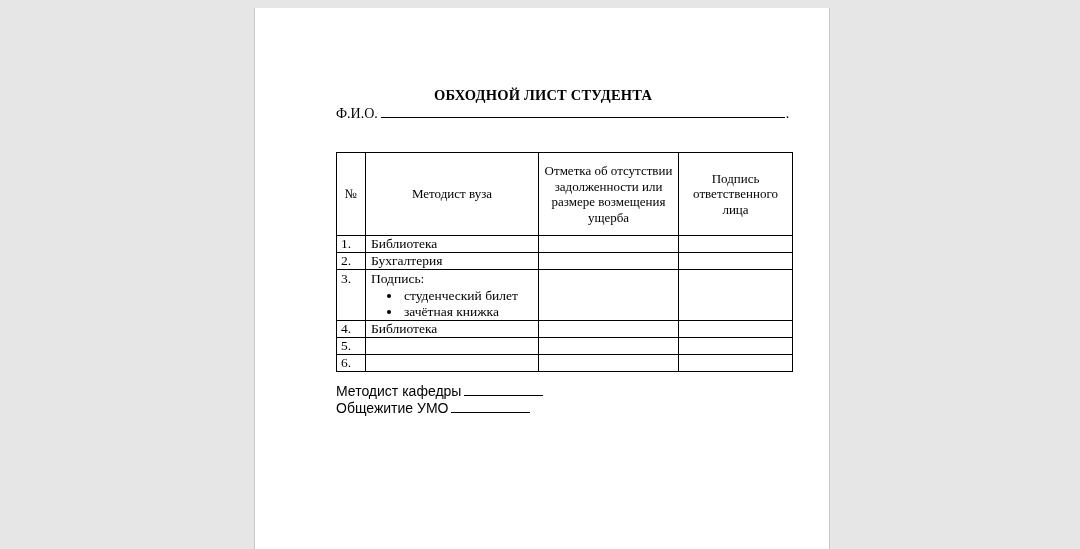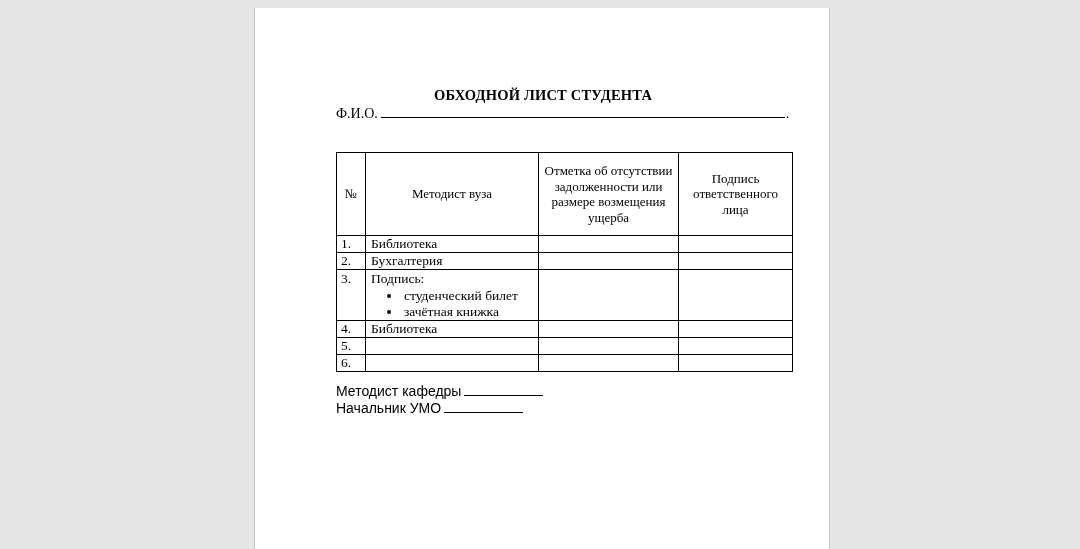--- a/index.html
+++ b/index.html
@@ -198,17 +198,17 @@
           <td class="mark"></td>
           <td class="sign"></td>
         </tr>
       </tbody>
     </table>
 
     <div class="footer-line foot-1">
       <span>Методист кафедры</span><span class="rule rule-foot1"></span>
     </div>
     <div class="footer-line foot-2">
-      <span>Начальник УМО</span><span class="rule rule-foot2"></span>
+      <span>Общежитие УМО</span><span class="rule rule-foot2"></span>
     </div>
 
   </div>
 </div>
 
 </body></html>

